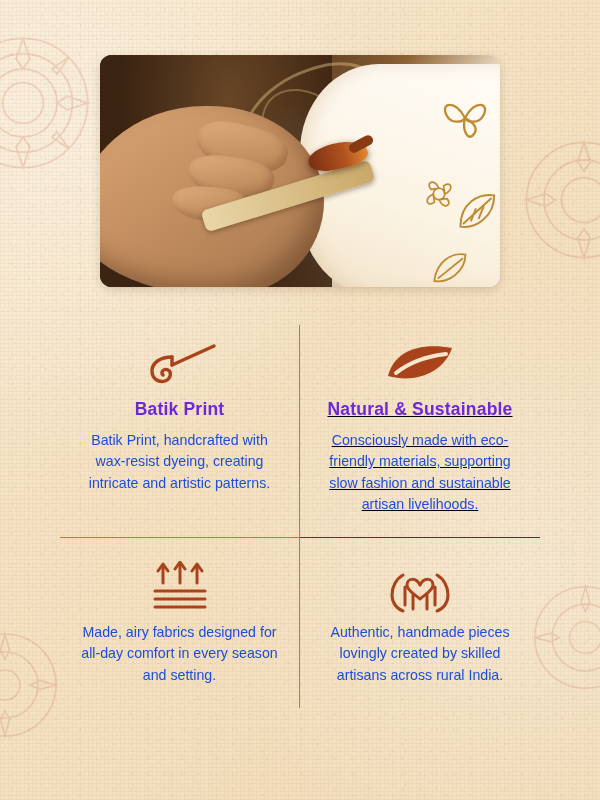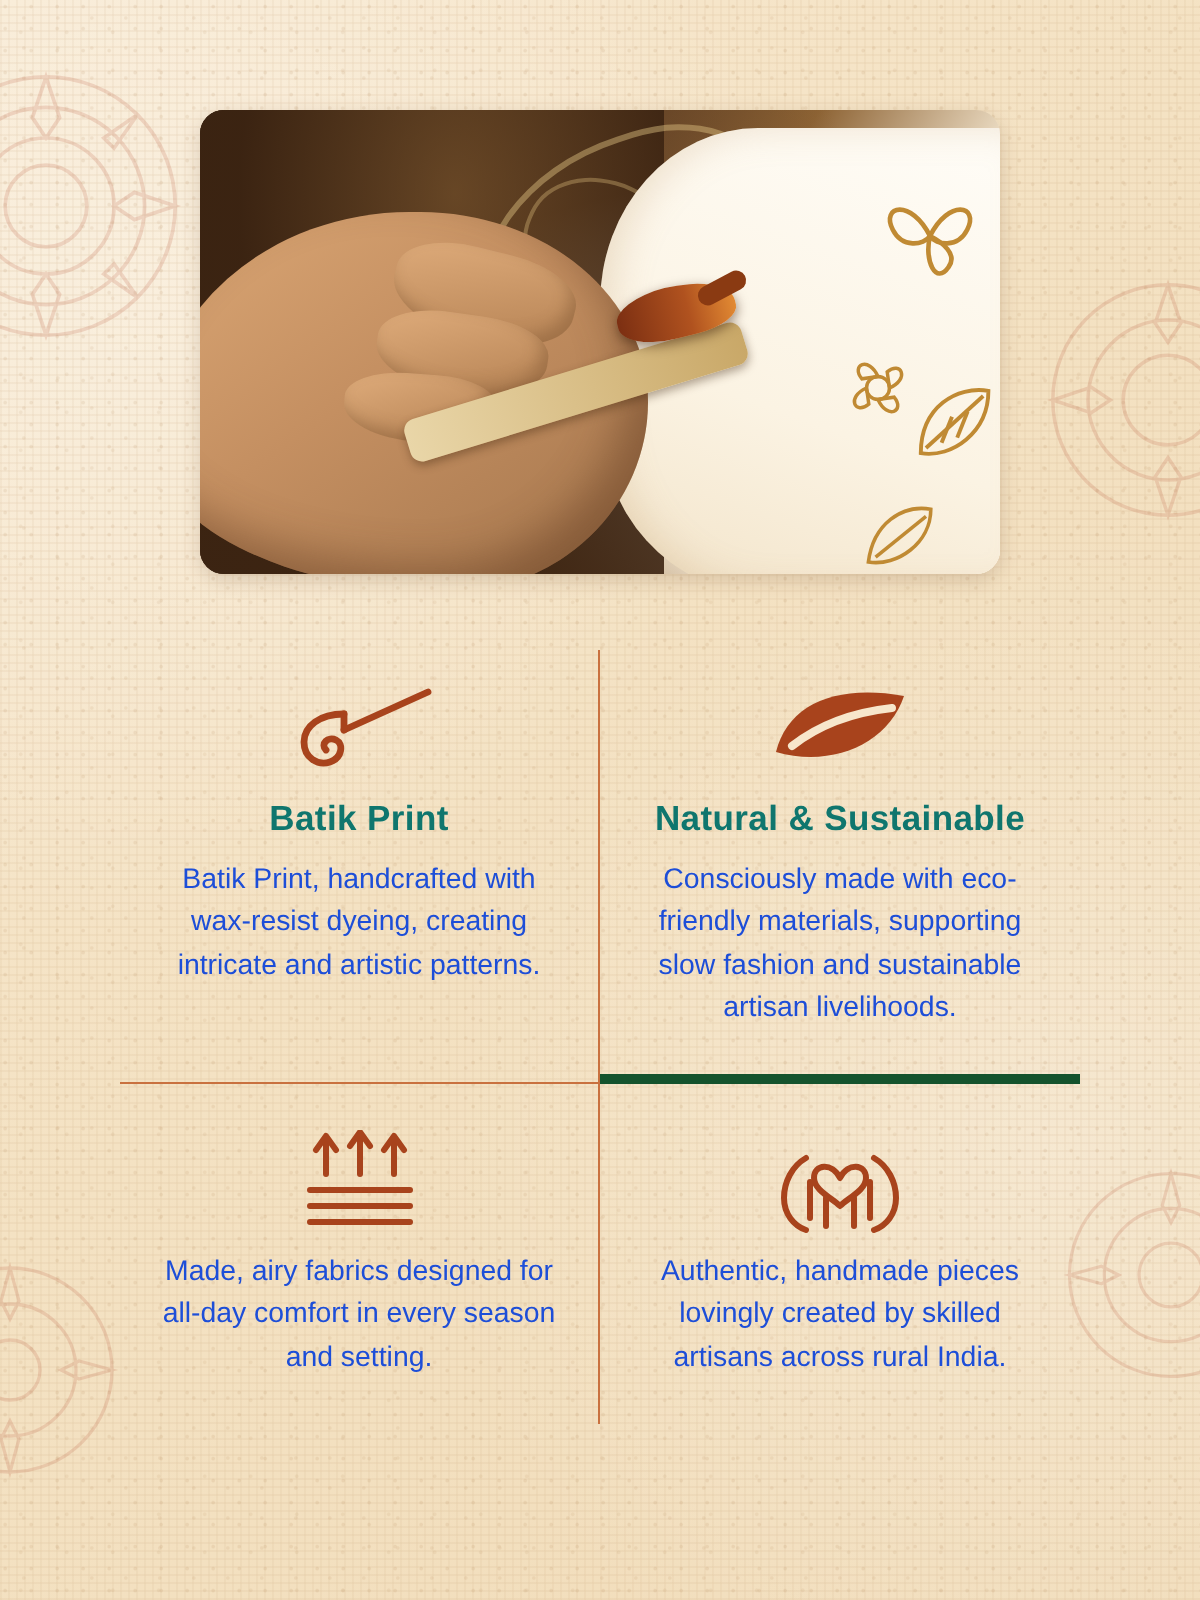--- a/index.html
+++ b/index.html
@@ -170,35 +170,35 @@
     width: 480px;
     display: grid;
     grid-template-columns: 1fr 1fr;
     grid-template-rows: auto auto;
   }
   .cell {
     padding: 12px 18px 22px;
     text-align: center;
   }
   .cell.c0 { border-right: 1px solid #c9713f; border-bottom: 1px solid #c9713f; }
-  .cell.c1 { border-bottom: 5px solid #14532d; }
+  .cell.c1 { border-bottom: 1px solid #14532d; text-decoration: underline; }
   .cell.c2 { border-right: 1px solid #c9713f; padding-top: 22px; }
   .cell.c3 { padding-top: 22px; }
 
   .icon-box {
     height: 54px;
     display: flex;
     align-items: center;
     justify-content: center;
     margin-bottom: 8px;
   }
   .feat-title {
     font-size: 17.5px;
     font-weight: bold;
-    color: #0f766e;
+    color: #6d28d9;
     letter-spacing: 0.2px;
     margin-bottom: 10px;
   }
   .feat-desc {
     font-size: 14.2px;
     line-height: 1.5;
     color: #1d4ed8;
     max-width: 230px;
     margin: 0 auto;
   }

